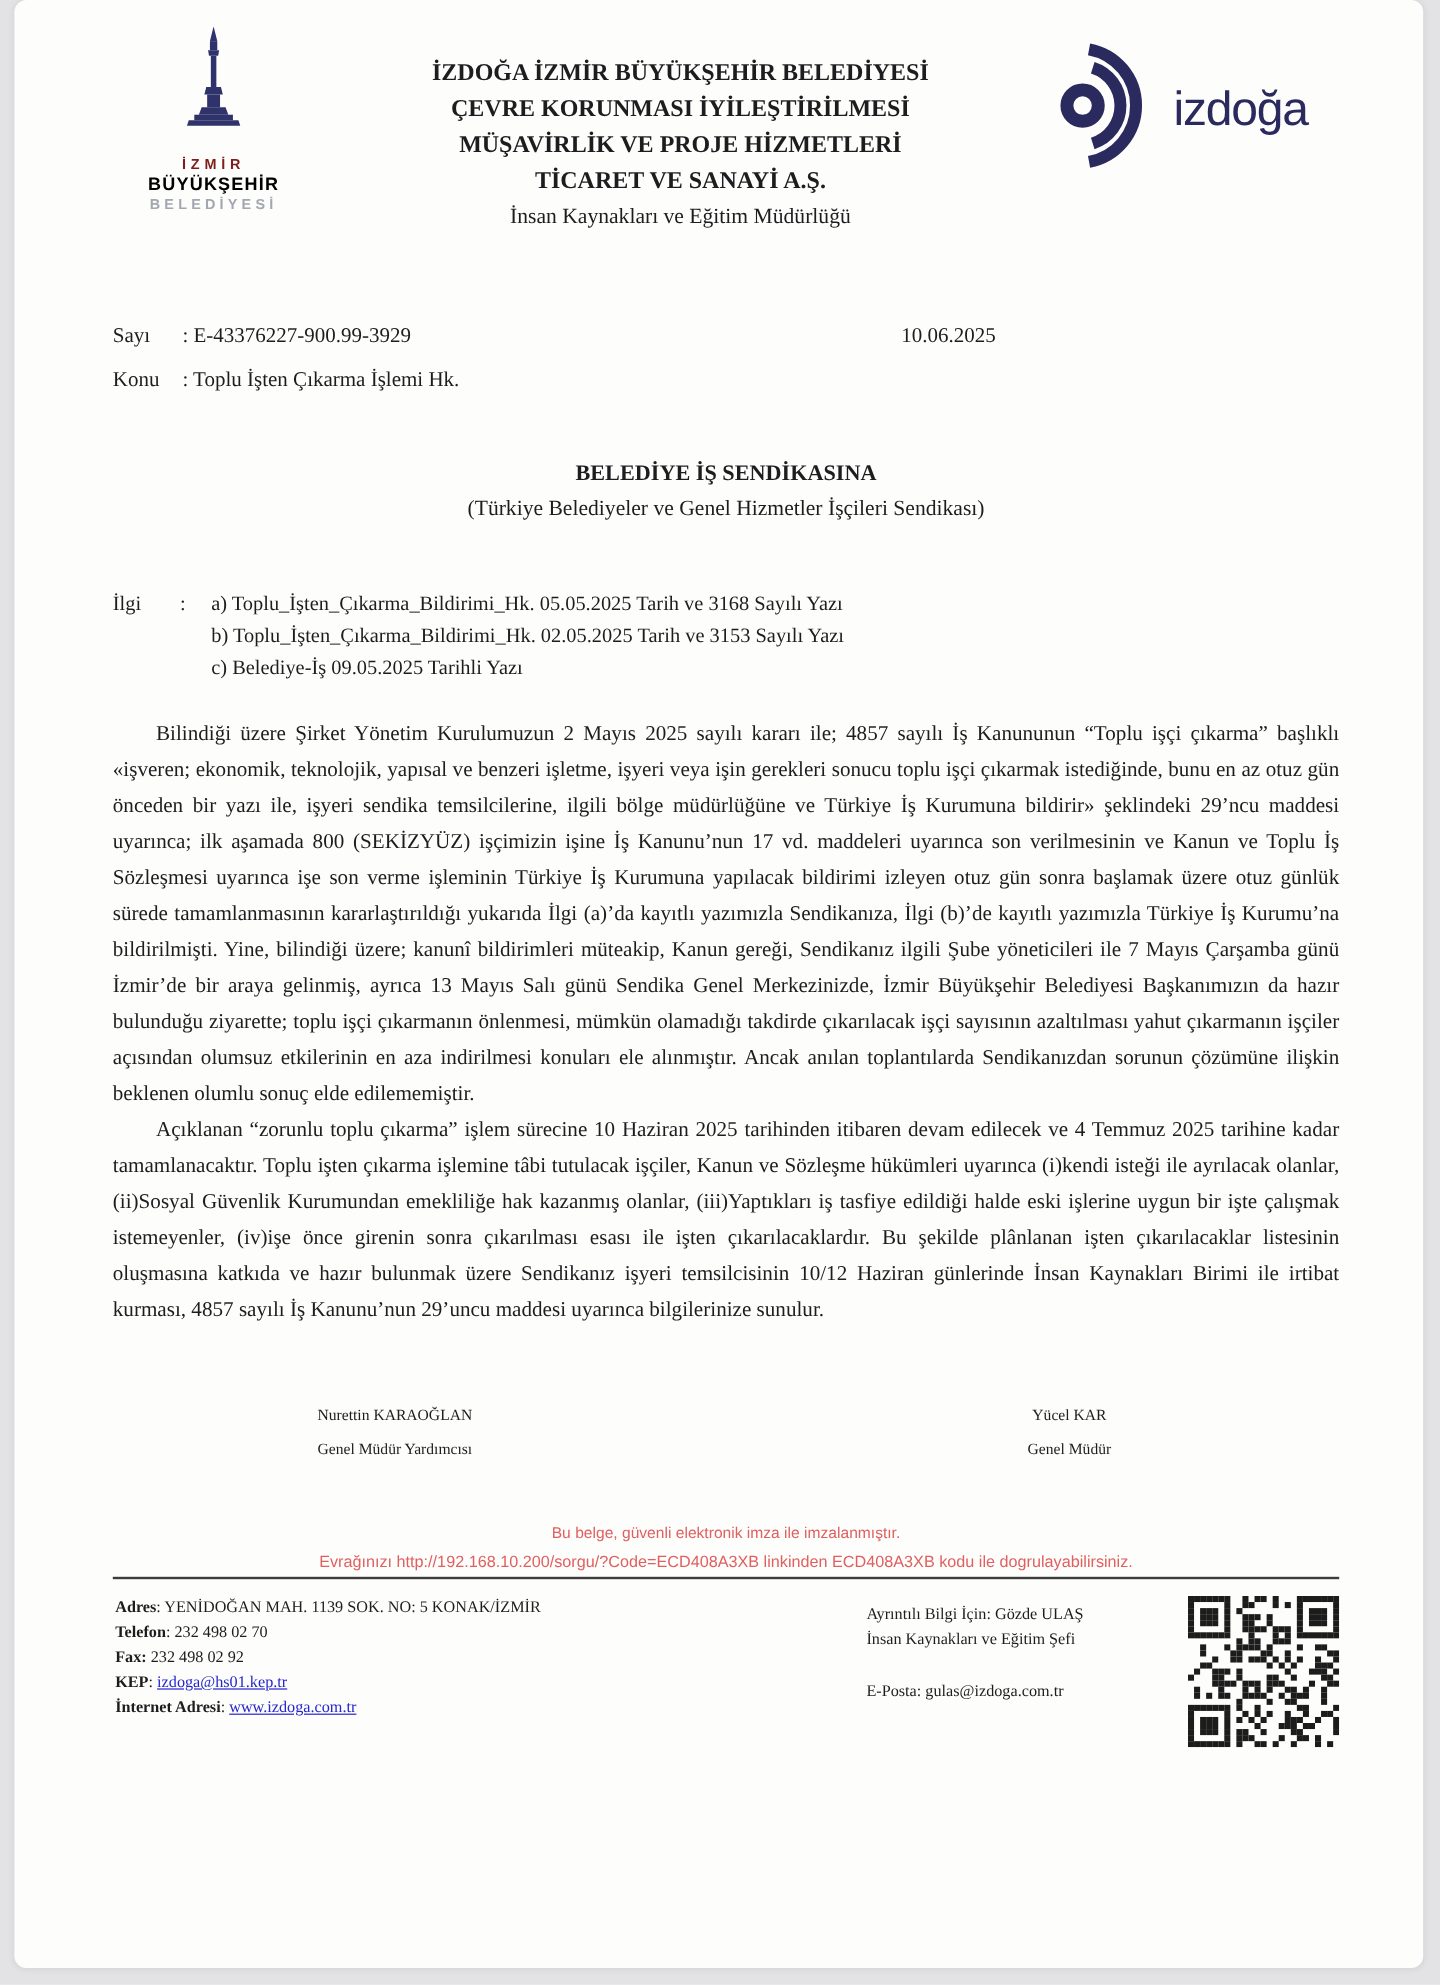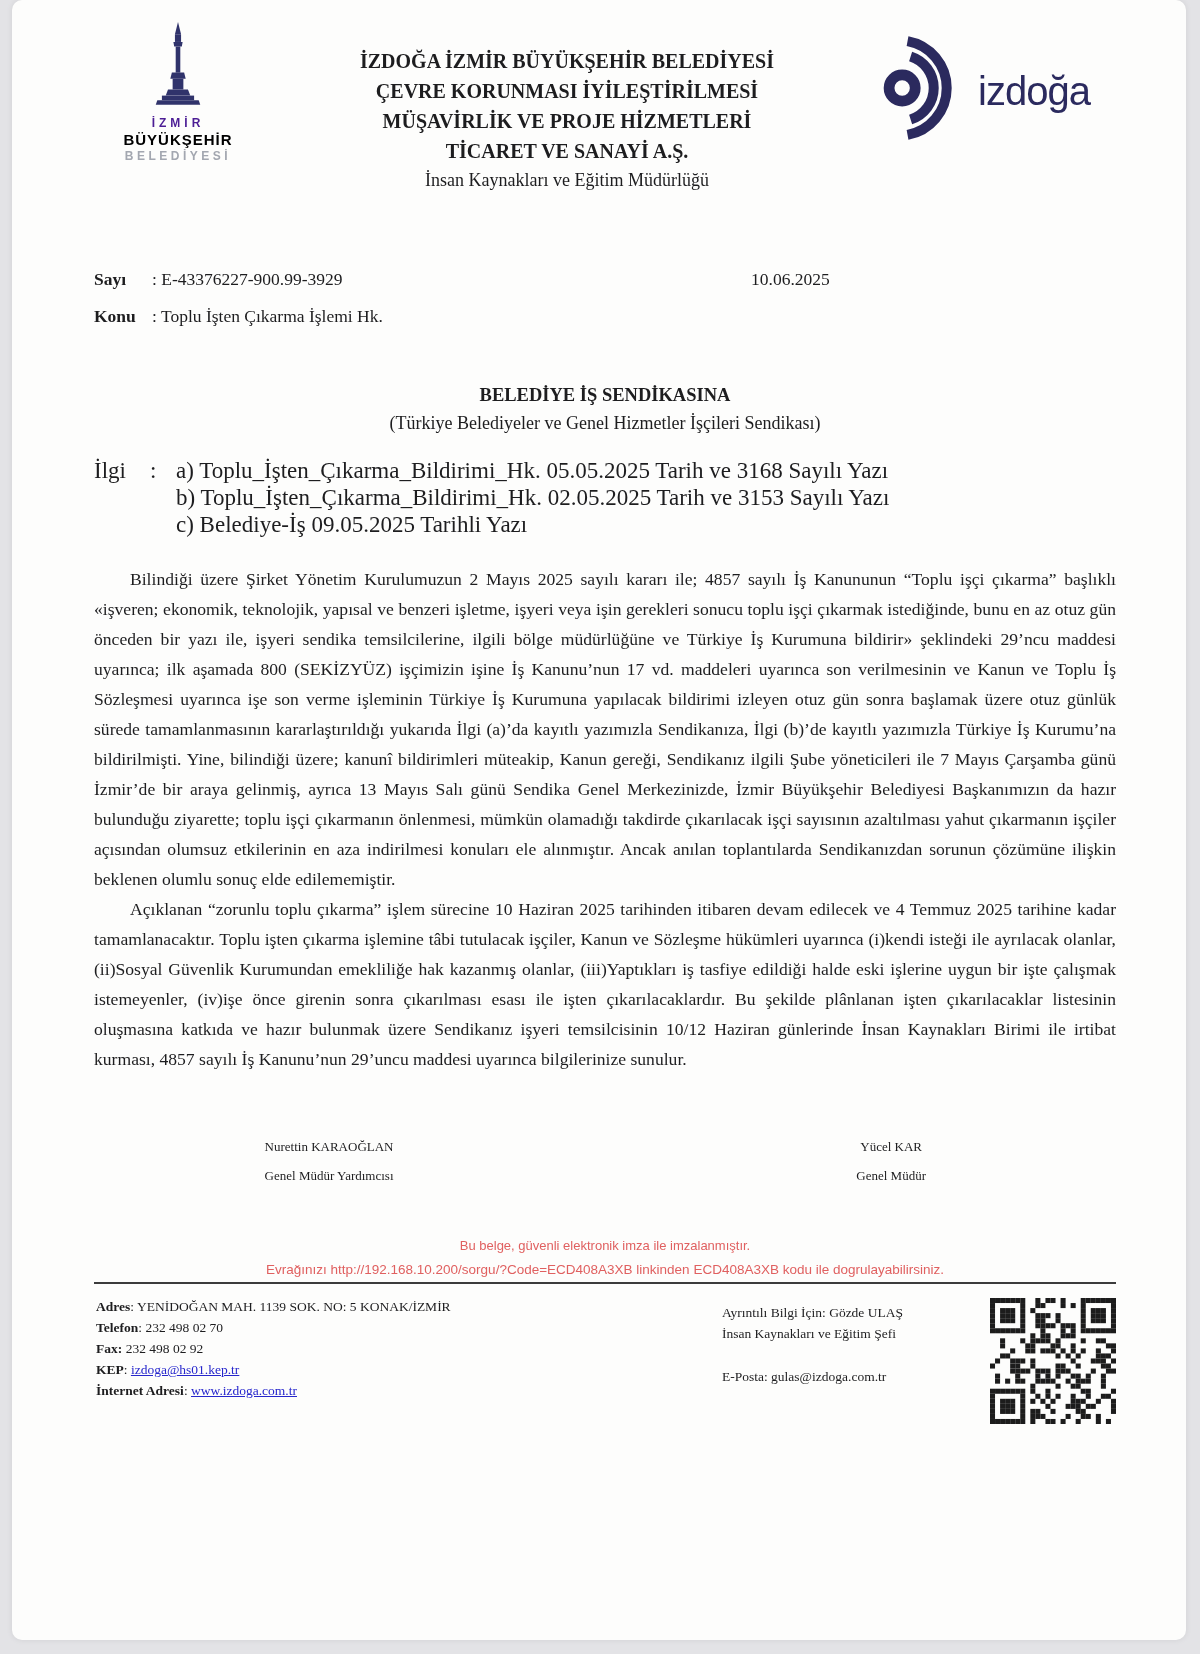--- a/index.html
+++ b/index.html
@@ -15,45 +15,45 @@
     background:#fdfdfc;border-radius:10px;
     box-shadow:0 0 6px rgba(0,0,0,.08);
     overflow:hidden;
   }
   .content{padding:14px 70px 0 82px;}
 
   
   .header{display:flex;align-items:flex-start;margin-top:4px;}
   .izmir-logo{width:160px;text-align:center;margin-left:4px;padding-top:4px;}
   .izmir-logo svg{display:block;margin:0 auto;}
-  .izmir-l1{font-family:"Liberation Sans",sans-serif;font-size:12px;letter-spacing:4px;color:#4c1d95;font-weight:bold;margin-top:2px;}
+  .izmir-l1{font-family:"Liberation Sans",sans-serif;font-size:12px;letter-spacing:4px;color:#7f1d1d;font-weight:bold;margin-top:16px;}
   .izmir-l2{font-family:"Liberation Sans",sans-serif;font-size:15px;letter-spacing:1px;color:#000000;font-weight:bold;margin-top:1px;}
   .izmir-l3{font-family:"Liberation Sans",sans-serif;font-size:12px;letter-spacing:3.5px;color:#a3a7b0;font-weight:bold;margin-top:1px;}
   .org-block{flex:1;text-align:center;padding-top:28px;}
   .org-line{font-size:20px;font-weight:bold;line-height:30px;}
   .org-dept{font-size:18px;line-height:28px;}
   .izdoga-logo{width:240px;display:flex;align-items:center;padding-top:16px;}
   .izdoga-logo svg{flex:0 0 auto;}
   .izdoga-word{font-family:"Liberation Sans",sans-serif;font-weight:normal;font-size:40px;color:#2b2a5e;letter-spacing:-1px;margin-left:2px;margin-top:6px;}
 
   
   .meta{margin-top:72px;}
   .meta-row{display:flex;font-size:17.5px;line-height:26px;}
-  .meta-label{width:58px;flex:0 0 auto;font-weight:bold;}
+  .meta-label{width:58px;flex:0 0 auto;}
   .meta-value{flex:1;}
   .meta-date{width:260px;text-align:left;flex:0 0 auto;margin-right:105px;}
   .meta-row + .meta-row{margin-top:11px;}
 
   
   .addressee{text-align:center;margin-top:52px;}
   .addr-1{font-size:18.5px;font-weight:bold;line-height:28px;}
   .addr-2{font-size:18px;line-height:28px;}
 
   
-  .refs{display:flex;margin-top:20px;font-size:23px;line-height:27px;}
+  .refs{display:flex;margin-top:52px;font-size:17px;line-height:27px;}
   .refs-label{width:56px;flex:0 0 auto;}
   .refs-colon{width:26px;flex:0 0 auto;}
   .refs-items{flex:1;}
 
   
   .body-text{margin-top:26px;font-size:17.6px;line-height:30px;text-align:justify;}
   .body-text p{margin:0;text-indent:36px;}
 
   
   .signatures{display:flex;margin-top:58px;font-size:13px;line-height:29px;}

